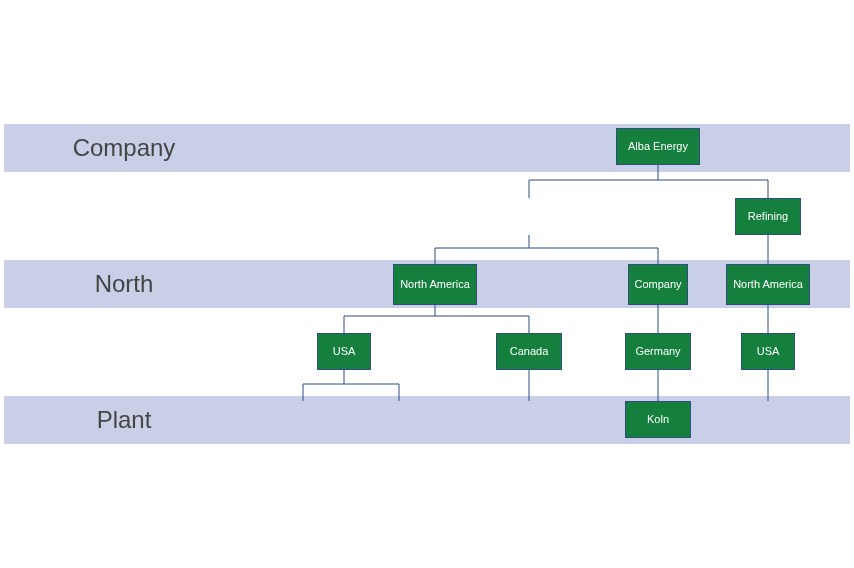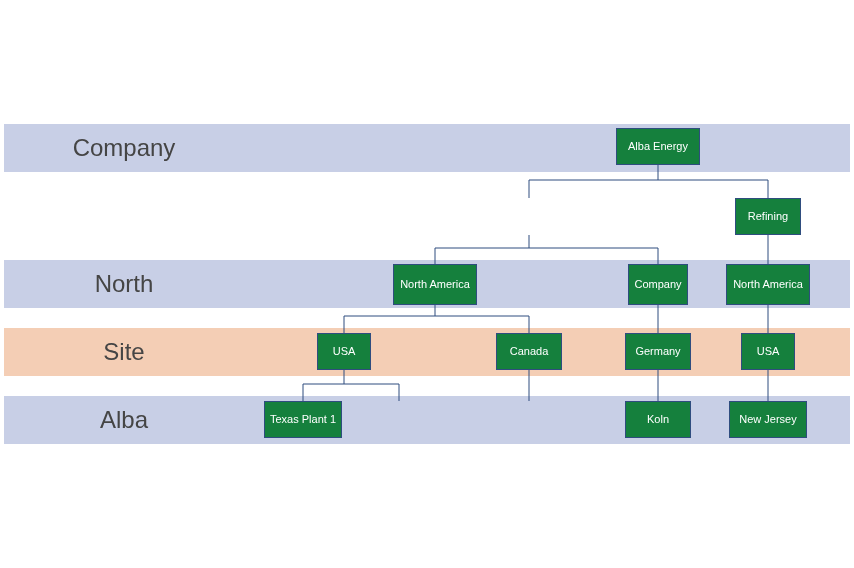--- a/index.html
+++ b/index.html
@@ -16,25 +16,22 @@
 <body>
 
 <div class="canvas">
 
   <div class="band blue" style="top:124px">
     <div class="band-label">Company</div>
   </div>
   <div class="band blue" style="top:260px">
     <div class="band-label">North</div>
   </div>
-  <div class="band peach" style="top:328px">
-    <div class="band-label">Site</div>
-  </div>
   <div class="band blue" style="top:396px">
-    <div class="band-label">Alba</div>
+    <div class="band-label">Plant</div>
   </div>
 
   <svg class="connectors">
 
     <line x1="658" y1="165" x2="658" y2="180"></line>
     <line x1="529" y1="180" x2="768" y2="180"></line>
     <line x1="529" y1="180" x2="529" y2="198"></line>
     <line x1="768" y1="180" x2="768" y2="198"></line>
 
     <line x1="529" y1="235" x2="529" y2="248"></line>
@@ -71,17 +68,15 @@
 
   <div class="node" style="left:393px;top:264px;width:84px;height:41px">North America</div>
   <div class="node" style="left:628px;top:264px;width:60px;height:41px">Company</div>
   <div class="node" style="left:726px;top:264px;width:84px;height:41px">North America</div>
 
   <div class="node" style="left:317px;top:333px;width:54px;height:37px">USA</div>
   <div class="node" style="left:496px;top:333px;width:66px;height:37px">Canada</div>
   <div class="node" style="left:625px;top:333px;width:66px;height:37px">Germany</div>
   <div class="node" style="left:741px;top:333px;width:54px;height:37px">USA</div>
 
-  <div class="node" style="left:264px;top:401px;width:78px;height:37px">Texas Plant 1</div>
   <div class="node" style="left:625px;top:401px;width:66px;height:37px">Koln</div>
-  <div class="node" style="left:729px;top:401px;width:78px;height:37px">New Jersey</div>
 
 </div>
 
 </body></html>

